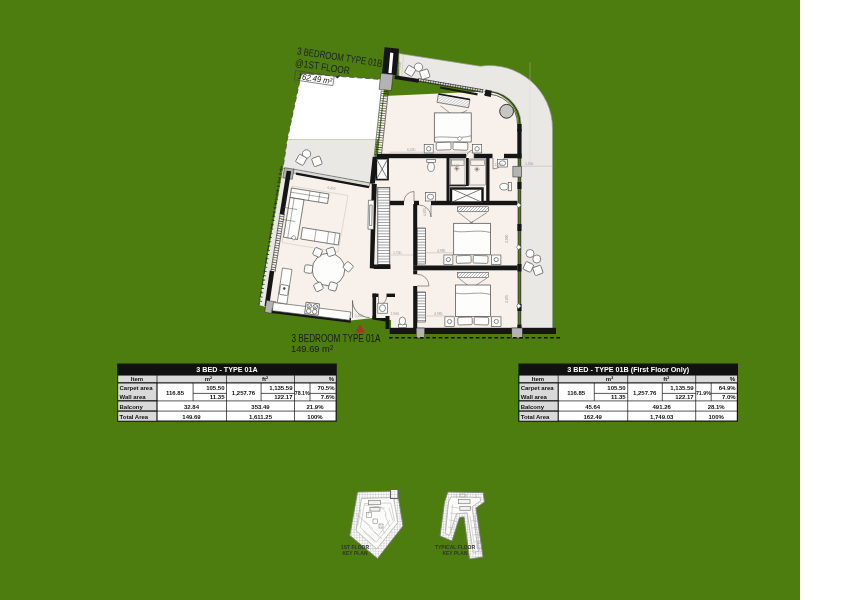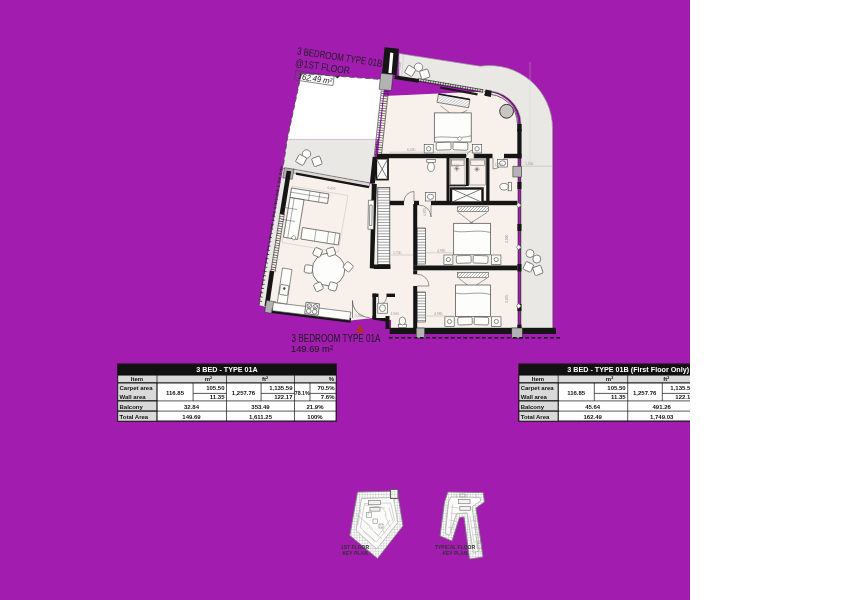--- a/index.html
+++ b/index.html
@@ -1,16 +1,16 @@
 <!DOCTYPE html>
 <html><head>
 <meta charset="utf-8">
 <style>
 html,body{margin:0;padding:0;background:#fff;}
-#page{position:relative;width:690px;height:600px;background:#a21caf;overflow:hidden;font-family:"Liberation Sans",sans-serif;-webkit-font-smoothing:antialiased;}
+#page{position:relative;width:800px;height:600px;background:#4d7c0f;overflow:hidden;font-family:"Liberation Sans",sans-serif;-webkit-font-smoothing:antialiased;}
 svg text{font-family:"Liberation Sans",sans-serif;}
 </style>
 </head>
 <body>
 <div id="page">
 <svg width="848" height="600" viewBox="0 0 848 600">
 <defs>
 <pattern id="rungs" width="4" height="2.8" patternUnits="userSpaceOnUse">
 <rect width="4" height="2.8" fill="#fff"></rect>
 <line x1="0" y1="1.4" x2="4" y2="1.4" stroke="#333" stroke-width="0.5"></line>

